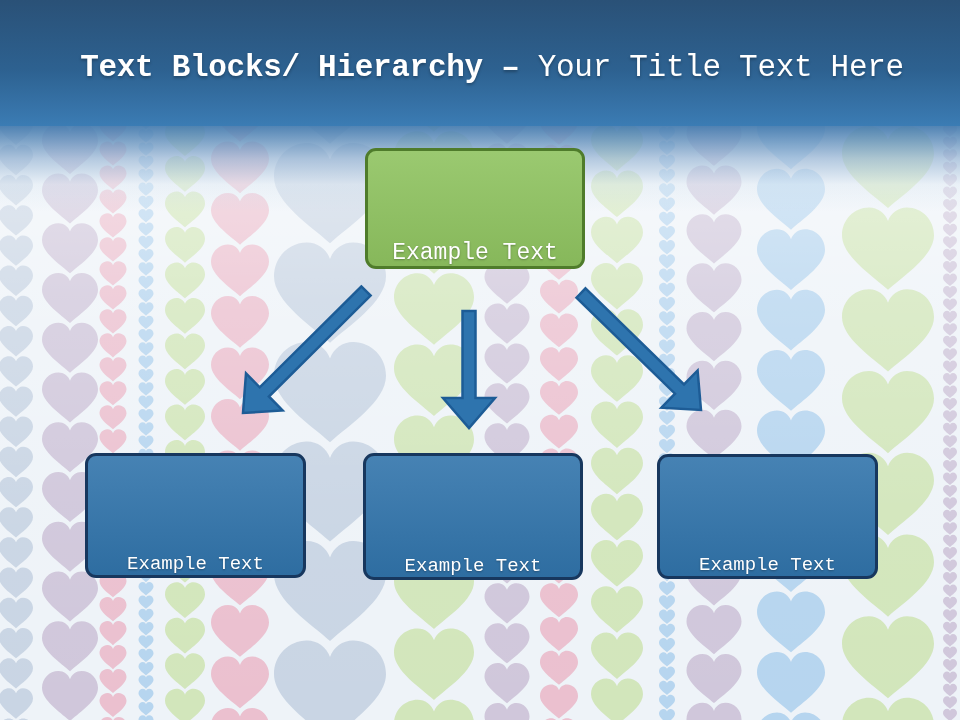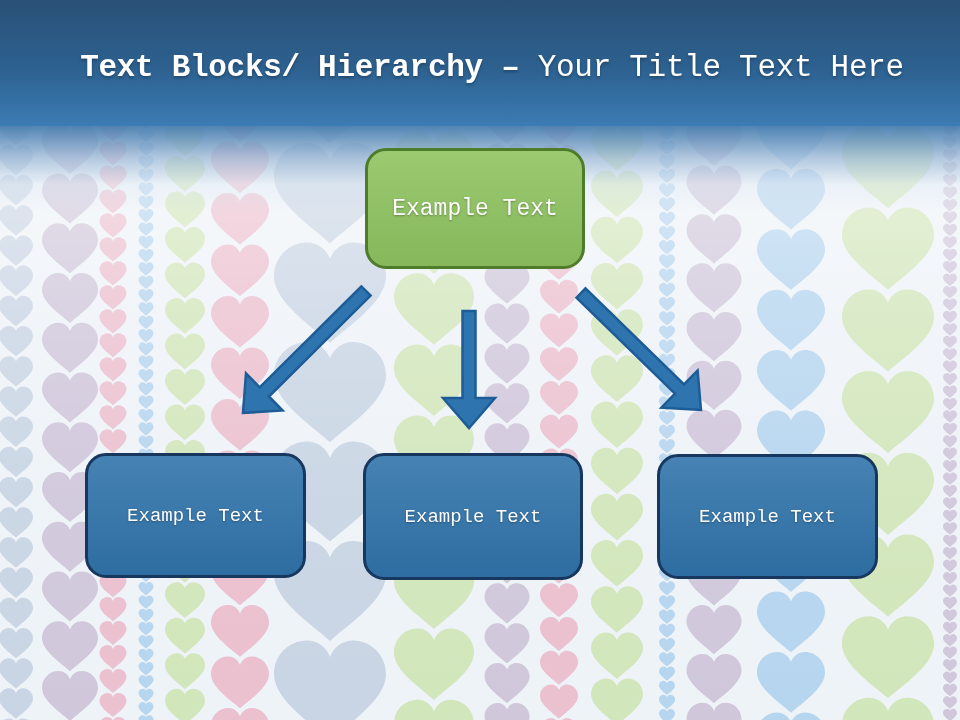--- a/index.html
+++ b/index.html
@@ -39,22 +39,22 @@
     position:absolute;left:0;top:126px;width:100%;height:86px;pointer-events:none;
     background:linear-gradient(180deg,
       rgba(59,116,170,0.88) 0%,
       rgba(126,163,202,0.55) 38%,
       rgba(200,219,236,0.25) 68%,
       rgba(238,243,248,0) 100%);
   }
   
   .node{
     position:absolute;
-    display:flex;align-items:center;justify-content:center;
-    border-radius:21px;
+    display:flex;align-items:flex-end;justify-content:center;
+    border-radius:11px;
     color:#fff;
     text-shadow:0 1px 2px rgba(0,0,0,0.3);
     background-image:linear-gradient(180deg,rgba(255,255,255,0.10),rgba(0,0,0,0.06));
     box-sizing:border-box;
   }
   .node-root{
     left:365px;top:148px;width:220px;height:121px;
     background-color:var(--root-fill,#8fc360);
     border:3px solid var(--root-border,#4f7c2b);
     font-size:23px;

